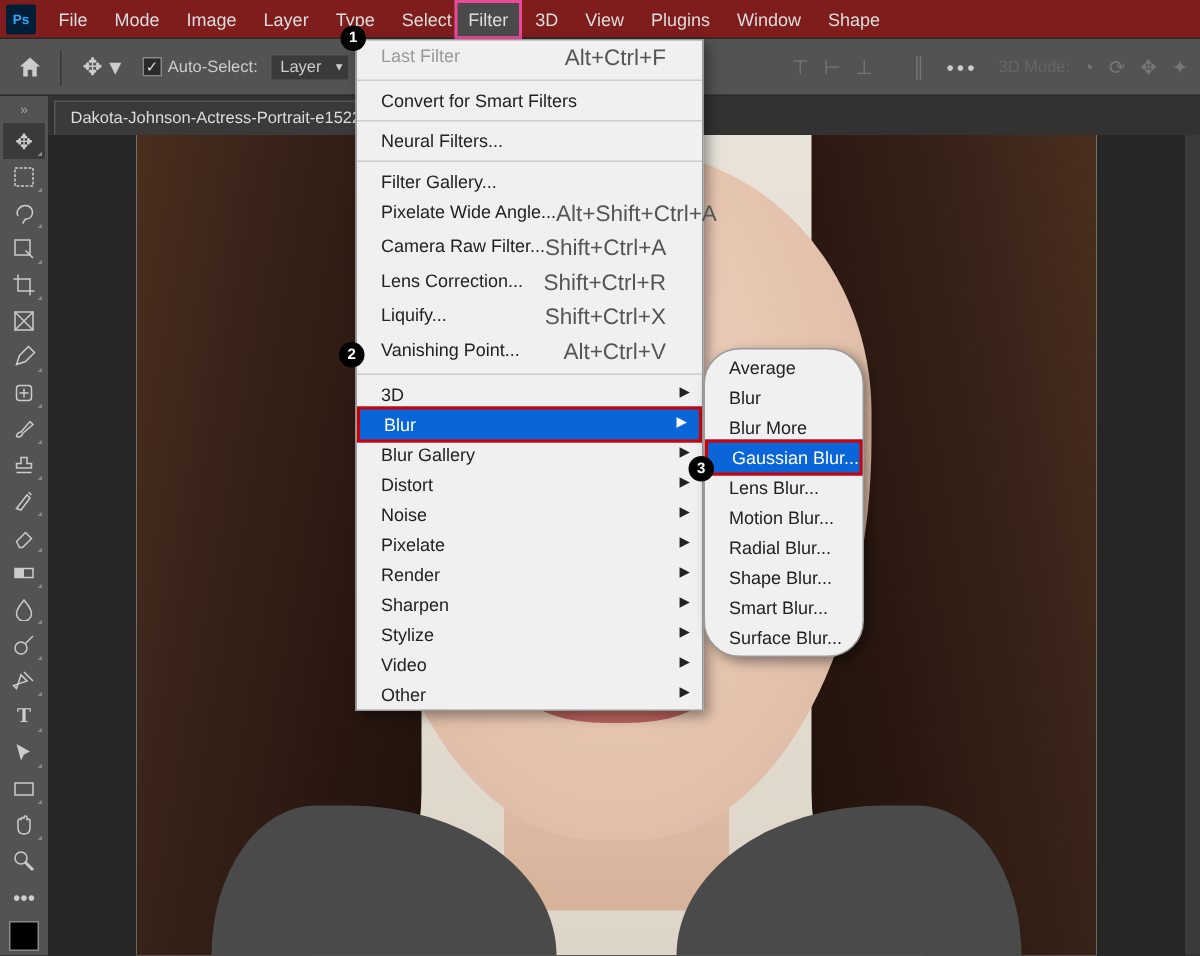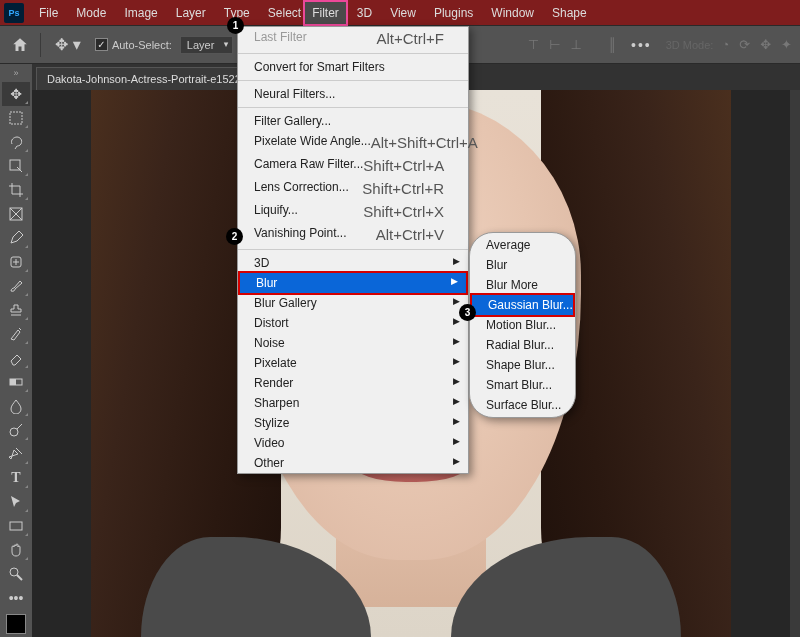--- a/index.html
+++ b/index.html
@@ -352,20 +352,23 @@
   <div class="dm-item">
       <span>Blur</span>
     </div>
   <div class="dm-item">
       <span>Blur More</span>
     </div>
   <div class="dm-item highlight boxed">
       <span>Gaussian Blur...</span>
     </div>
   <div class="dm-item">
+      <span>Lens Blur...</span>
+    </div>
+  <div class="dm-item">
       <span>Motion Blur...</span>
     </div>
   <div class="dm-item">
       <span>Radial Blur...</span>
     </div>
   <div class="dm-item">
       <span>Shape Blur...</span>
     </div>
   <div class="dm-item">
       <span>Smart Blur...</span>

